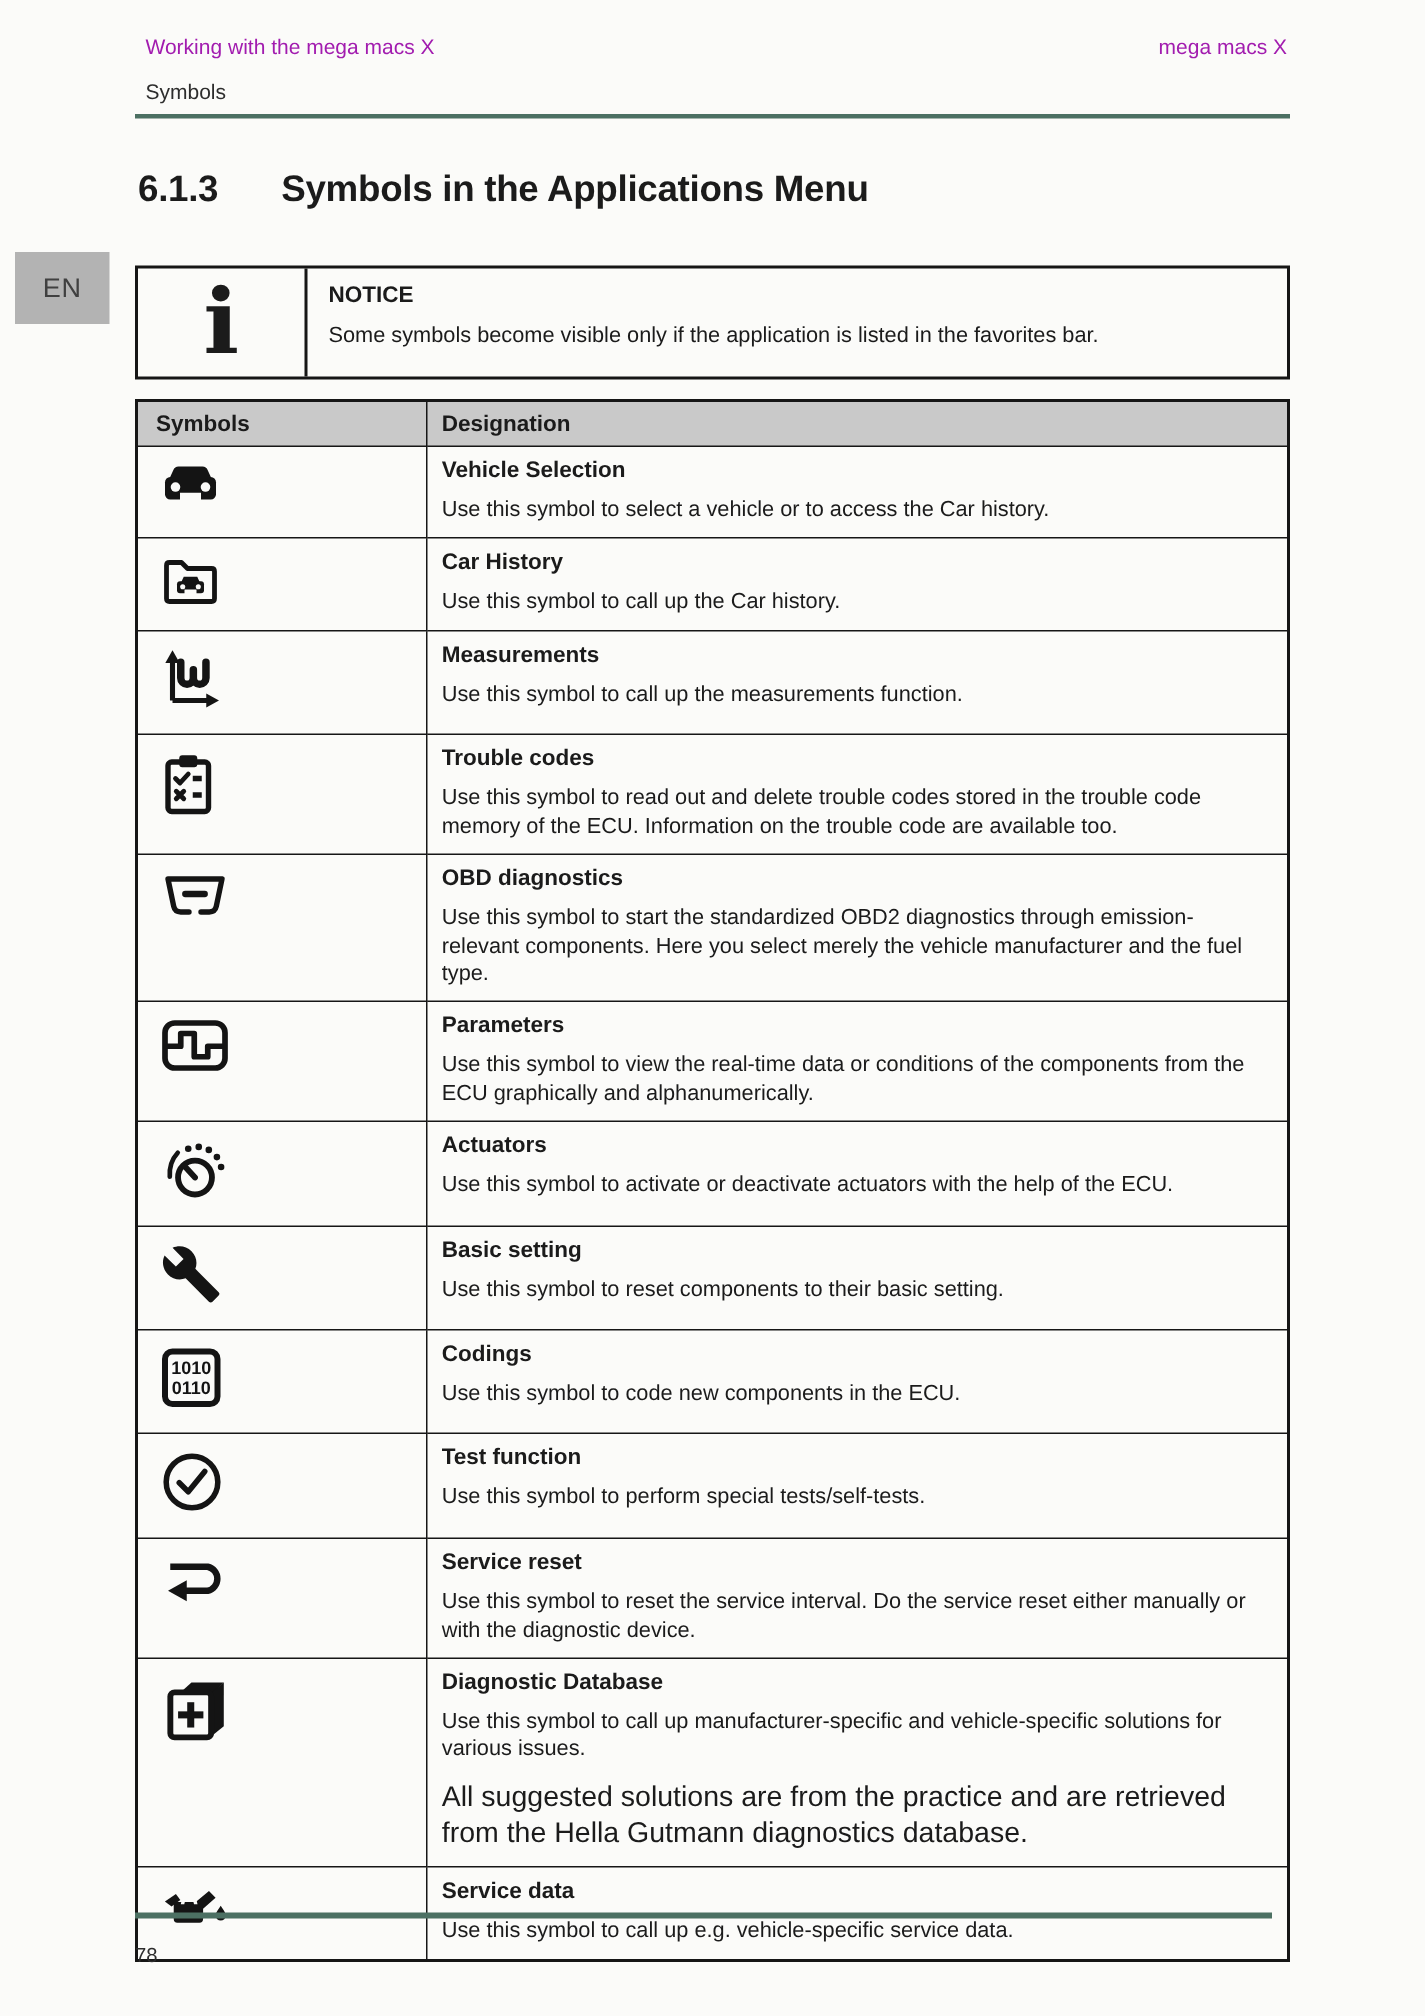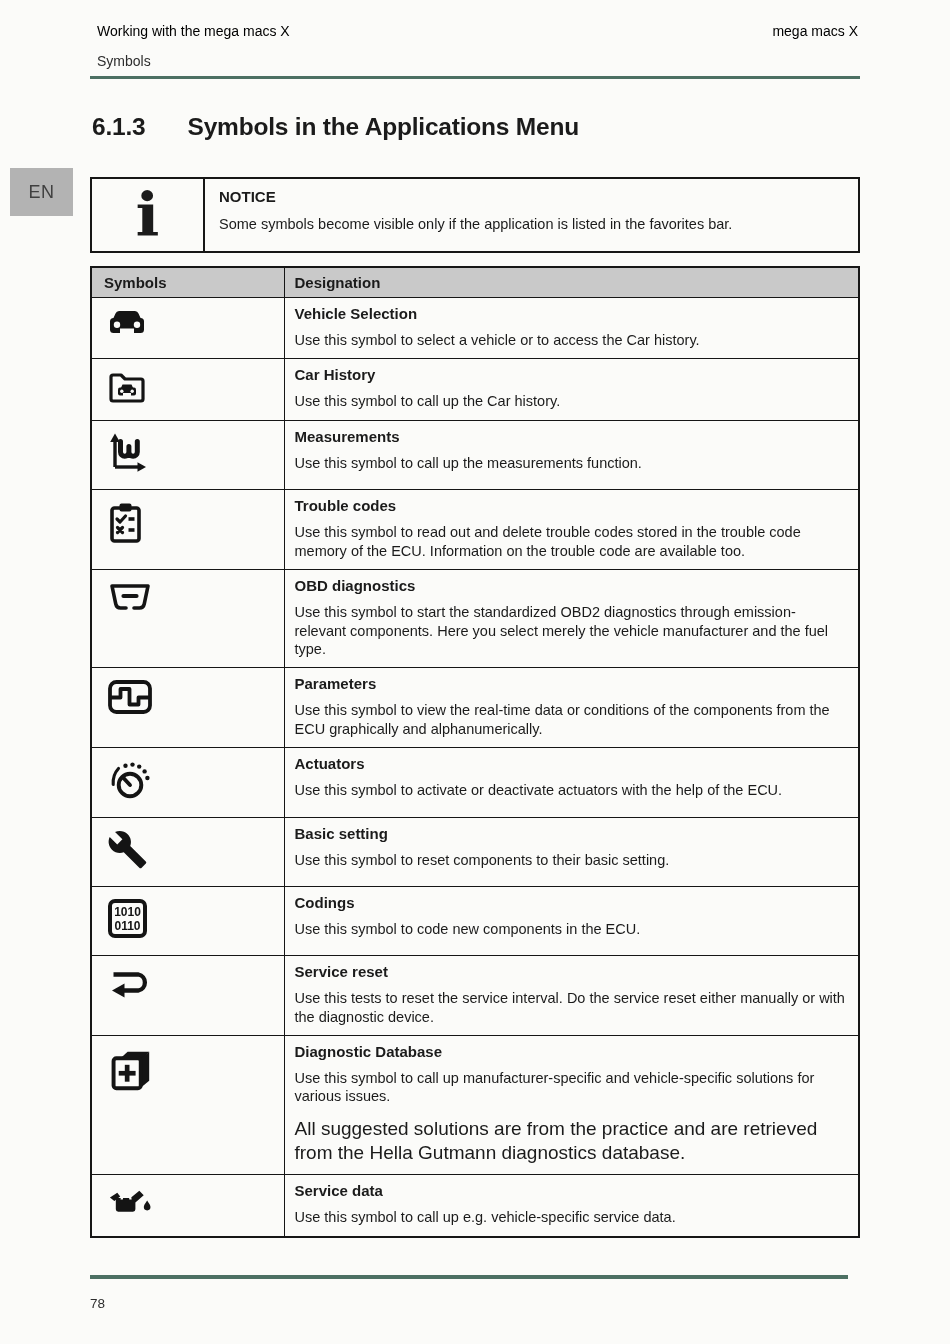--- a/index.html
+++ b/index.html
@@ -8,21 +8,21 @@
     width:950px; height:1344px;
     background:#fbfbf9;
     font-family:"Liberation Sans", sans-serif;
     color:#1b1b1b;
     position:relative;
     overflow:hidden;
   }
   .content { position:absolute; left:90px; width:770px; top:0; }
 
   
-  .doc-header-row1 { display:flex; justify-content:space-between; margin-top:23px; font-size:14px; color:#000000; padding:0 2px 0 7px;}
+  .doc-header-row1 { display:flex; justify-content:space-between; margin-top:23px; font-size:14px; color:#a21caf; padding:0 2px 0 7px;}
   .doc-header-sub { margin-top:14px; font-size:14px; color:#2d2d2d; padding-left:7px;}
   .rule-top { height:3px; background:#4c7063; margin-top:7px; }
 
   
   .section-title { margin:34px 0 0; font-size:24.5px; font-weight:bold; letter-spacing:-0.2px; padding-left:2px;}
   .section-number { margin-right:42px; }
 
   
   .en-tab {
     position:absolute; left:10px; top:168px; width:63px; height:48px;
@@ -224,31 +224,43 @@
             <text class="cod-txt" x="20.5" y="18" text-anchor="middle" fill="#141414">1010</text>
             <text class="cod-txt" x="20.5" y="31.5" text-anchor="middle" fill="#141414">0110</text>
           </svg>
         </td>
         <td class="desc-cell">
           <div class="row-title">Codings</div>
           <div class="row-desc">Use this symbol to code new components in the ECU.</div>
         </td>
       </tr>
 
+      <tr>
+        <td class="icon-cell">
+          <svg class="icn" width="42" height="42" viewBox="0 0 42 42">
+            <circle cx="21" cy="21" r="17.2" fill="none" stroke="#141414" stroke-width="3.7"></circle>
+            <path d="M12.5,21.5 L18.5,27.5 L29.5,14" fill="none" stroke="#141414" stroke-width="3.7" stroke-linecap="round" stroke-linejoin="round"></path>
+          </svg>
+        </td>
+        <td class="desc-cell">
+          <div class="row-title">Test function</div>
+          <div class="row-desc">Use this symbol to perform special tests/self-tests.</div>
+        </td>
+      </tr>
 
       <tr>
         <td class="icon-cell">
           <svg class="icn" width="46" height="31" viewBox="0 0 46 31">
             <path d="M6.5,7.5 H31.5 A8.2,8.2 0 0 1 31.5,23.5 H16" fill="none" stroke="#141414" stroke-width="4.3" stroke-linejoin="round"></path>
             <polygon points="17.5,16.5 17.5,30.5 5,23.5" fill="#141414"></polygon>
           </svg>
         </td>
         <td class="desc-cell">
           <div class="row-title">Service reset</div>
-          <div class="row-desc">Use this tests to reset the service interval. Do the service reset either manually or with the diagnostic device.</div>
+          <div class="row-desc">Use this symbol to reset the service interval. Do the service reset either manually or with the diagnostic device.</div>
         </td>
       </tr>
 
       <tr>
         <td class="icon-cell">
           <svg class="icn" width="45" height="45" viewBox="0 0 48 48">
             <polygon points="12,14 22,5 45,5 36,14" fill="#141414"></polygon>
             <polygon points="34,14 45,5 45,36 34,45" fill="#141414"></polygon>
             <rect x="7" y="12" width="29" height="32" rx="3" fill="#fbfbf9" stroke="#141414" stroke-width="4.2"></rect>
             <rect x="19" y="19" width="5" height="18" fill="#141414"></rect>

